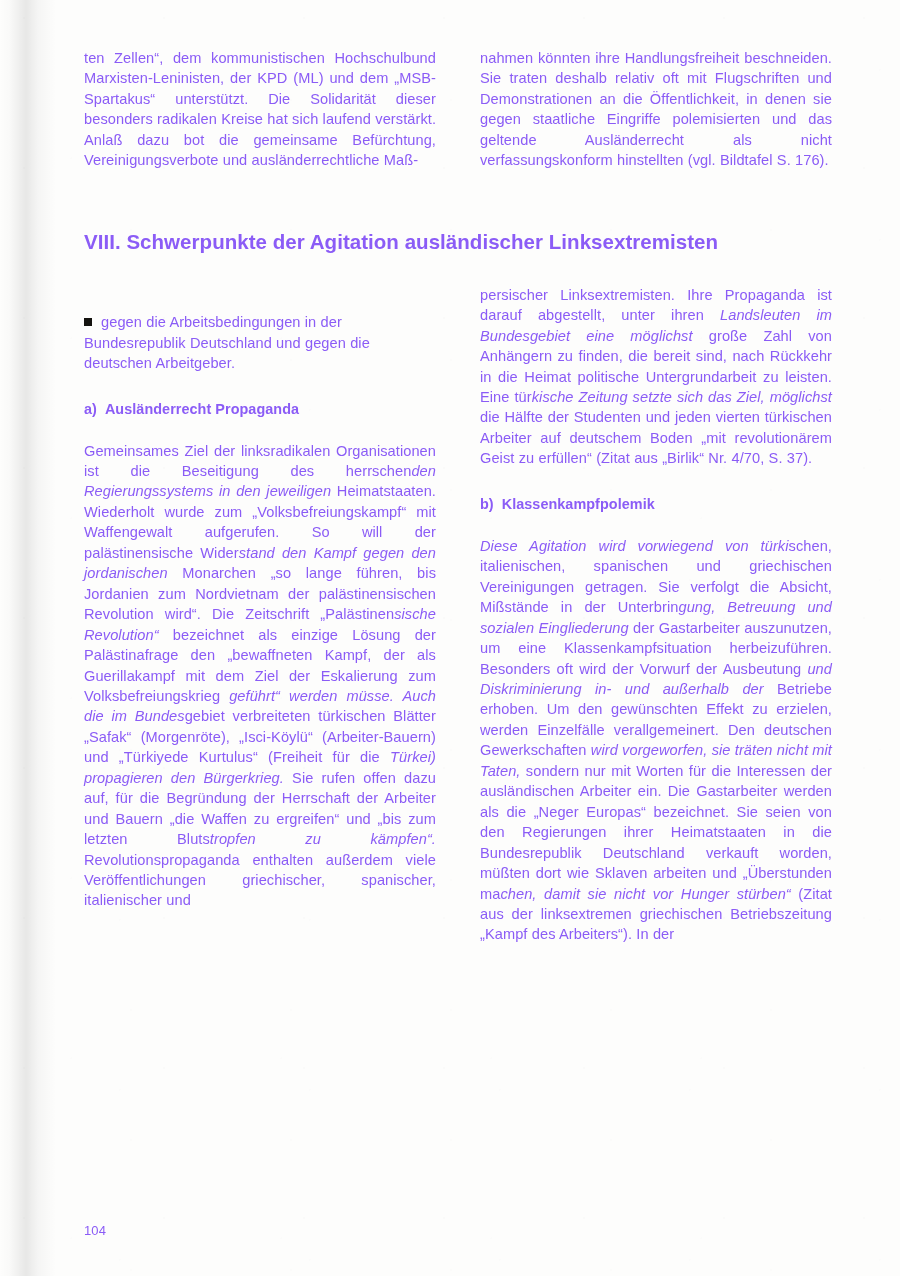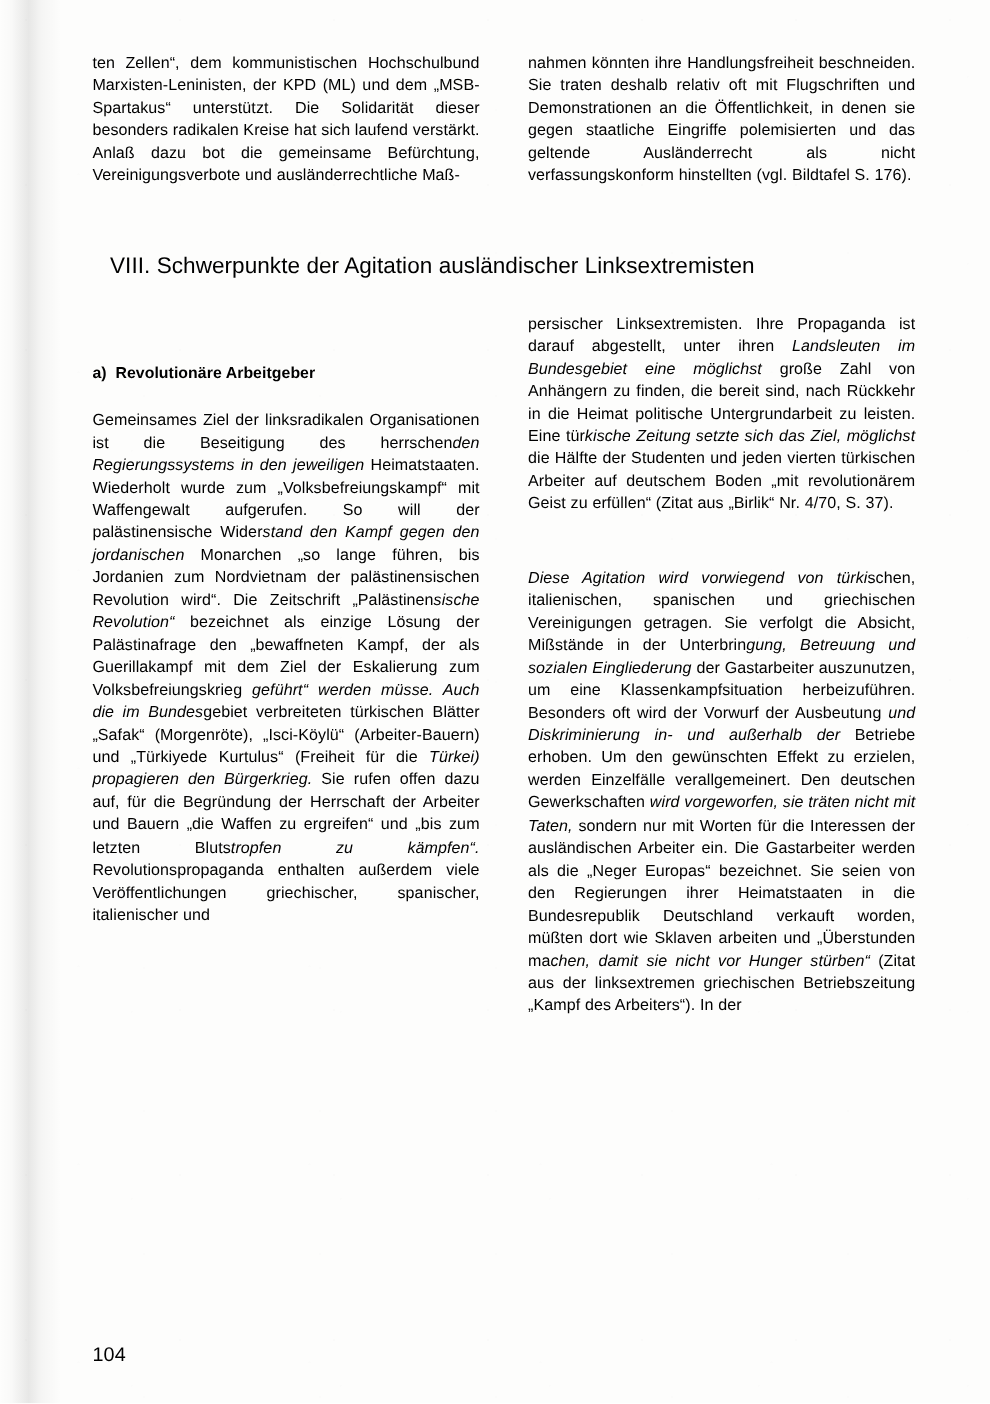--- a/index.html
+++ b/index.html
@@ -7,21 +7,21 @@
     padding: 0;
     background: #ffffff;
   }
   #page {
     position: relative;
     width: 900px;
     height: 1276px;
     background: #fdfdfc;
     overflow: hidden;
     font-family: "Liberation Sans", sans-serif;
-    color: #000000;
+    color: #8b5cf6;
   }
   
   #gutter-shadow {
     position: absolute;
     left: 0; top: 0;
     width: 58px; height: 100%;
     background: linear-gradient(to right,
         rgba(255,255,255,0) 0px,
         rgba(0,0,0,0.015) 10px,
         rgba(0,0,0,0.085) 26px,
@@ -60,24 +60,24 @@
     font-size: 14.6px;
     line-height: 20.45px;
     text-align: justify;
     letter-spacing: .005em;
     word-spacing: .01em;
   }
   .ital { font-style: italic; }
 
   
   #section-heading {
-    margin: 16px;
+    margin: 0;
     font-size: 20.5px;
     line-height: 27px;
-    font-weight: 400;
+    font-weight: 700;
     letter-spacing: .002em;
     padding-top: 0;
   }
   #heading-block { margin-top: 57px; margin-bottom: 30px; }
   #heading-line2 { display: block; padding-left: 37px; }
 
   .subheading {
     margin: 0;
     font-size: 14.4px;
     font-weight: bold;
@@ -103,21 +103,21 @@
     vertical-align: 1px;
   }
   .gap-para { height: 20.45px; }
   .gap-sub-before { height: 25px; }
   .gap-sub-after { height: 22px; }
 
   #page-number {
     position: absolute;
     left: 84px;
     top: 1222px;
-    font-size: 18px;
+    font-size: 13px;
     line-height: 18px;
     letter-spacing: .01em;
   }
 </style>
 </head>
 <body>
 
 <div id="page">
 
   <div id="gutter-shadow"></div>
@@ -140,38 +140,44 @@
       </h2>
     </div>
 
     <div class="cols">
 
       <div class="col">
 
         <div class="gap-para"></div>
 
         <ul class="bullets">
+          <li style="margin-top:7px">
+            <span class="sq"></span><span class="bullet-text" style="display:inline">gegen die Arbeitsbedingungen in der Bundesrepublik Deutschland und gegen die deutschen Arbeitgeber.</span>
+          </li>
         </ul>
 
         <div class="gap-sub-before"></div>
 
         <p class="subheading">
-          <span class="sub-marker">a)</span><span>Revolutionäre Arbeitgeber</span>
+          <span class="sub-marker">a)</span><span>Ausländerrecht Propaganda</span>
         </p>
 
         <div class="gap-sub-after"></div>
 
         <p class="body">Gemeinsames Ziel der linksradikalen Organisationen ist die Beseitigung des herrschen<span class="ital">den Regierungssystems in den jeweiligen</span> Heimatstaaten. Wiederholt wurde zum „Volksbefreiungskampf“ mit Waffengewalt aufgerufen. So will der palästinensische Wider<span class="ital">stand den Kampf gegen den jordanischen</span> Monarchen „so lange führen, bis Jordanien zum Nordvietnam der palästinensischen Revolution wird“. Die Zeitschrift „Palästinen<span class="ital">sische Revolution“</span> bezeichnet als einzige Lösung der Palästinafrage den „bewaffneten Kampf, der als Guerillakampf mit dem Ziel der Eskalierung zum Volksbefreiungskrieg <span class="ital">geführt“ werden müsse. Auch die im Bundes</span>gebiet verbreiteten türkischen Blätter „Safak“ (Morgenröte), „Isci-Köylü“ (Arbeiter-Bauern) und „Türkiyede Kurtulus“ (Freiheit für die <span class="ital">Türkei) propagieren den Bürgerkrieg.</span> Sie rufen offen dazu auf, für die Begründung der Herrschaft der Arbeiter und Bauern „die Waffen zu ergreifen“ und „bis zum letzten Bluts<span class="ital">tropfen zu kämpfen“.</span> Revolutionspropaganda enthalten außerdem viele Veröffentlichungen griechischer, spanischer, italienischer und</p>
       </div>
 
       <div class="col">
         <p class="body">persischer Linksextremisten. Ihre Propaganda ist darauf abgestellt, unter ihren <span class="ital">Landsleuten im Bundesgebiet eine möglichst</span> große Zahl von Anhängern zu finden, die bereit sind, nach Rückkehr in die Heimat politische Untergrundarbeit zu leisten. Eine tür<span class="ital">kische Zeitung setzte sich das Ziel, möglichst</span> die Hälfte der Studenten und jeden vierten türkischen Arbeiter auf deutschem Boden „mit revolutionärem Geist zu erfüllen“ (Zitat aus „Birlik“ Nr. 4/70, S. 37).</p>
 
         <div class="gap-sub-before"></div>
 
+        <p class="subheading">
+          <span class="sub-marker">b)</span><span>Klassenkampfpolemik</span>
+        </p>
 
         <div class="gap-sub-after"></div>
 
         <p class="body"><span class="ital">Diese Agitation wird vorwiegend von türki</span>schen, italienischen, spanischen und griechischen Vereinigungen getragen. Sie verfolgt die Absicht, Mißstände in der Unterbrin<span class="ital">gung, Betreuung und sozialen Eingliederung</span> der Gastarbeiter auszunutzen, um eine Klassenkampfsituation herbeizuführen. Besonders oft wird der Vorwurf der Ausbeutung <span class="ital">und Diskriminierung in- und außerhalb der</span> Betriebe erhoben. Um den gewünschten Effekt zu erzielen, werden Einzelfälle verallgemeinert. Den deutschen Gewerkschaften <span class="ital">wird vorgeworfen, sie träten nicht mit Taten,</span> sondern nur mit Worten für die Interessen der ausländischen Arbeiter ein. Die Gastarbeiter werden als die „Neger Europas“ bezeichnet. Sie seien von den Regierungen ihrer Heimatstaaten in die Bundesrepublik Deutschland verkauft worden, müßten dort wie Sklaven arbeiten und „Überstunden ma<span class="ital">chen, damit sie nicht vor Hunger stürben“</span> (Zitat aus der linksextremen griechischen Betriebszeitung „Kampf des Arbeiters“). In der</p>
       </div>
 
     </div>
   </div>
 
   <div id="page-number">104</div>

